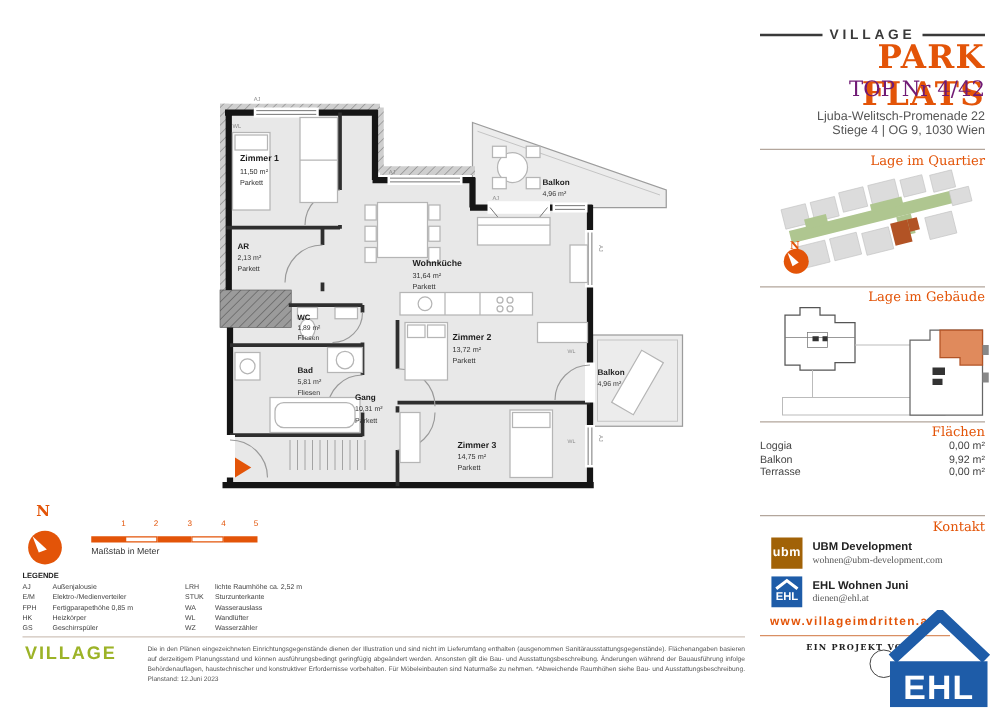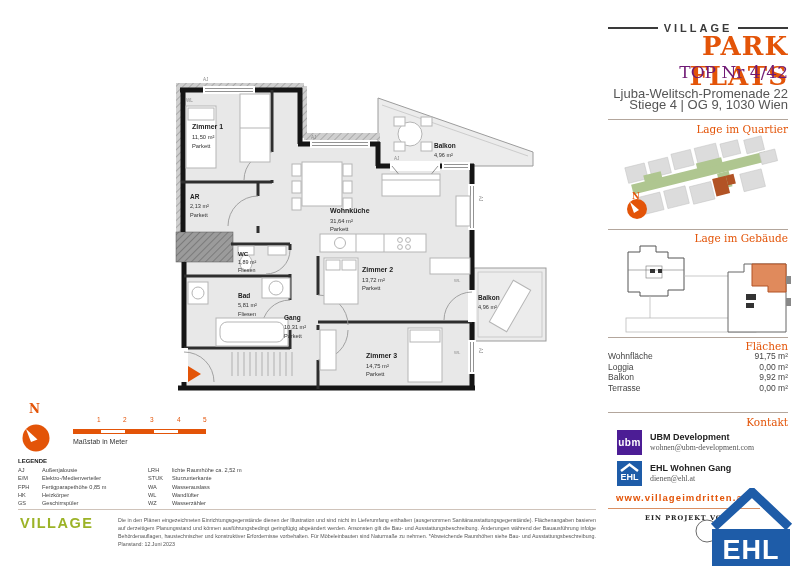--- a/index.html
+++ b/index.html
@@ -7,29 +7,29 @@
           font-family:"Liberation Sans",sans-serif;color:#333;}
   .abs{position:absolute;}
   
   .brand-top{left:608px;top:22px;width:180px;display:flex;align-items:center;gap:6px;
              font-size:11px;font-weight:bold;letter-spacing:3px;color:#3a3a3a;}
   .brand-top::before,.brand-top::after{content:"";flex:1;border-top:2px solid #3a3a3a;}
   .brand-main{left:606px;top:31px;width:182px;text-align:right;font-family:"DejaVu Serif",serif;
               font-weight:bold;font-size:26px;letter-spacing:1px;color:#E35408;}
   .unit-title{left:606px;top:62px;width:182px;text-align:right;font-family:"DejaVu Serif",serif;
               font-weight:normal;font-size:17px;color:#701a75;}
-  .addr{left:606px;top:88px;width:182px;text-align:right;font-size:13px;line-height:11px;color:#555;}
+  .addr{left:606px;top:88px;width:182px;text-align:right;font-size:10px;line-height:11px;color:#555;}
   .divider{height:1px;background:#b3a69c;width:180px;left:608px;}
   .divider.orange{background:#D98F63;}
   .sec-head{left:608px;width:180px;text-align:right;font-family:"DejaVu Serif",serif;
             font-weight:normal;font-size:10.5px;color:#E35408;}
   .area-table{left:608px;top:351px;width:180px;font-size:8.5px;color:#444;}
   .area-row{display:flex;justify-content:space-between;line-height:10.5px;}
   .logo-box{width:25px;height:25px;position:absolute;left:617px;}
-  .ubm-box{background:#4c1d95;color:#fff;display:flex;align-items:center;justify-content:center;
+  .ubm-box{background:#a16207;color:#fff;display:flex;align-items:center;justify-content:center;
            font-weight:bold;font-size:10px;letter-spacing:.5px;}
   .contact-name{left:650px;width:140px;font-size:9px;font-weight:bold;color:#222;}
   .contact-mail{left:650px;width:140px;font-size:7.8px;color:#555;font-family:Liberation Serif, serif;}
   .website{left:616px;top:492px;width:175px;font-size:9.5px;font-weight:bold;letter-spacing:1.1px;color:#E35408;}
   .projekt{left:645px;top:514px;font-family:"DejaVu Serif",serif;font-weight:bold;font-size:6.5px;
            letter-spacing:1px;color:#222;}
   
   .north-n{font-family:"DejaVu Serif",serif;font-weight:bold;color:#E35408;}
   .scalebar-num{position:absolute;top:0;font-size:6.5px;color:#E35408;}
   .scalebar-bar{position:absolute;top:13px;left:0;display:flex;}
@@ -270,24 +270,20 @@
     <rect x="746" y="294" width="10" height="6" fill="#333"></rect>
       <rect x="746" y="303" width="8" height="5" fill="#333"></rect>
     <rect x="786" y="276" width="5" height="8" fill="#888"></rect>
       <rect x="786" y="298" width="5" height="8" fill="#888"></rect>
   </svg>
 
   <div class="abs divider" style="top:337px;"></div>
   <div class="abs sec-head" style="top:340px;">Flächen</div>
   <div class="abs area-table">
     <div class="area-row">
-      <span>Wohnfläche</span>
-      <span>91,75 m²</span>
-      </div>
-    <div class="area-row">
       <span>Loggia</span>
       <span>0,00 m²</span>
       </div>
     <div class="area-row">
       <span>Balkon</span>
       <span>9,92 m²</span>
       </div>
     <div class="area-row">
       <span>Terrasse</span>
       <span>0,00 m²</span>
@@ -299,21 +295,21 @@
 
   <div class="abs logo-box ubm-box" style="top:430px;">ubm</div>
   <div class="abs contact-name" style="top:432px;">UBM Development</div>
   <div class="abs contact-mail" style="top:443px;">wohnen@ubm-development.com</div>
 
   <svg class="abs" style="left:617px;top:461px;" width="25" height="25" viewBox="0 0 25 25" xmlns="http://www.w3.org/2000/svg">
     <rect width="25" height="25" fill="#1E5CA8"></rect>
     <polyline points="4,10 12.5,3.5 21,10" fill="none" stroke="#fff" stroke-width="2.5"></polyline>
     <text x="12.5" y="19" text-anchor="middle" font-family="Liberation Sans, sans-serif" font-weight="bold" font-size="9" fill="#fff">EHL</text>
   </svg>
-  <div class="abs contact-name" style="top:463px;">EHL Wohnen Gang</div>
+  <div class="abs contact-name" style="top:463px;">EHL Wohnen Juni</div>
   <div class="abs contact-mail" style="top:474px;">dienen@ehl.at</div>
 
   <div class="abs website">www.villageimdritten.at</div>
   <div class="abs divider orange" style="top:508px;width:152px;"></div>
   <div class="abs projekt">EIN PROJEKT VON</div>
 
   <svg class="abs" style="left:686px;top:488px;" width="110" height="78" viewBox="686 488 110 78" xmlns="http://www.w3.org/2000/svg">
     <circle cx="707" cy="531" r="11" fill="#fff" stroke="#444" stroke-width="0.8"></circle>
     <polyline points="714,527 752,492 789,527" fill="none" stroke="#1E5CA8" stroke-width="9"></polyline>
     <rect x="712" y="529" width="78" height="37" fill="#1E5CA8"></rect>

